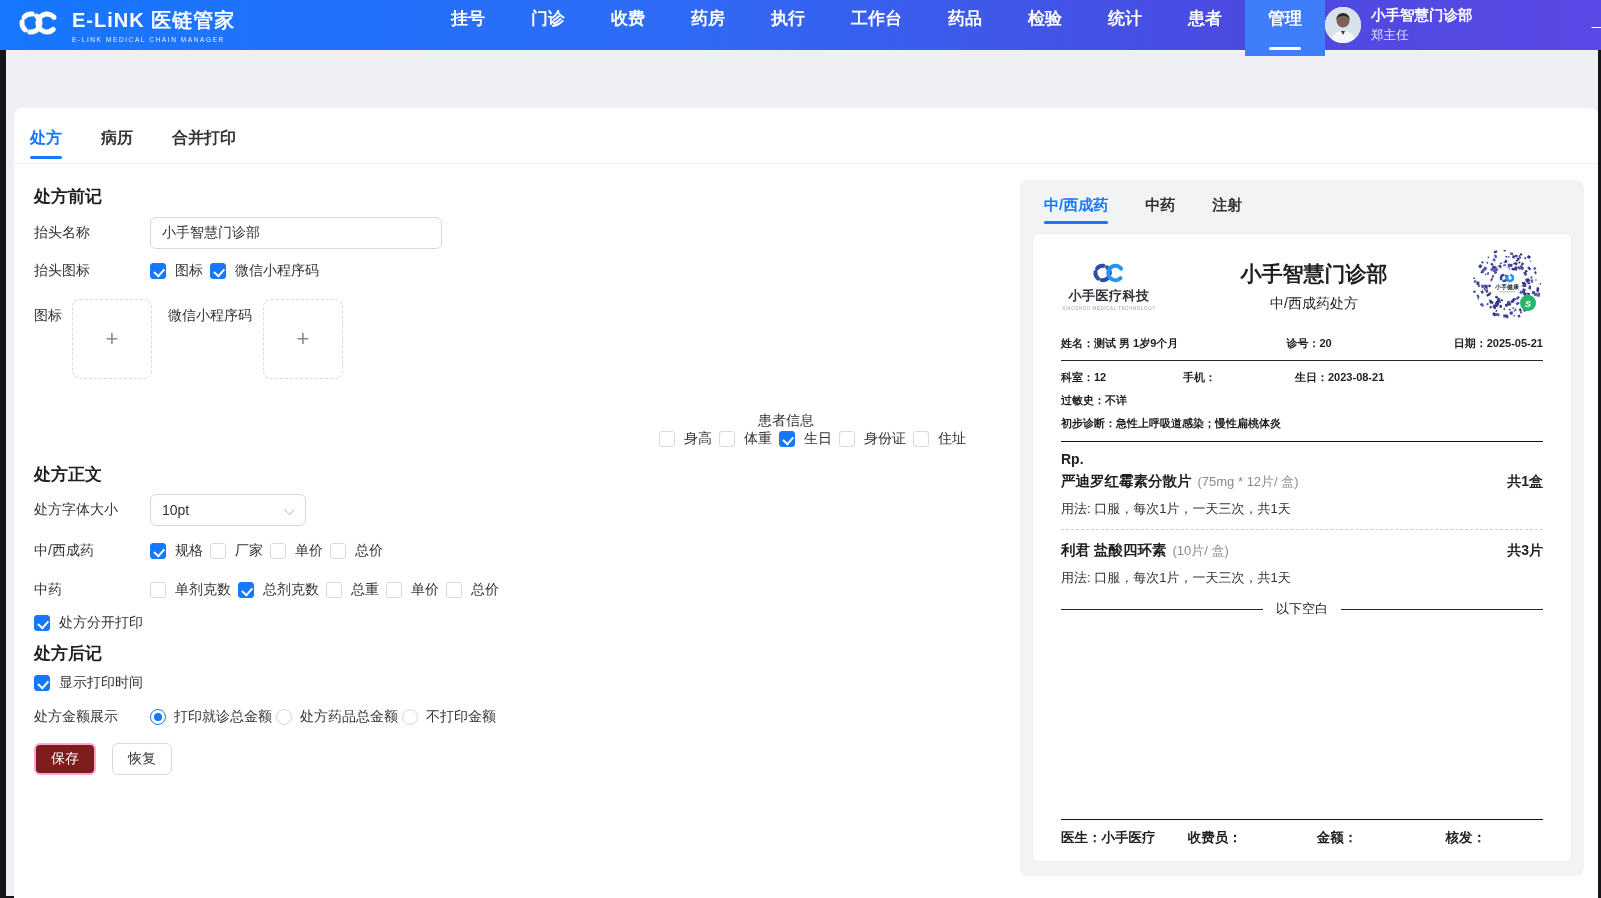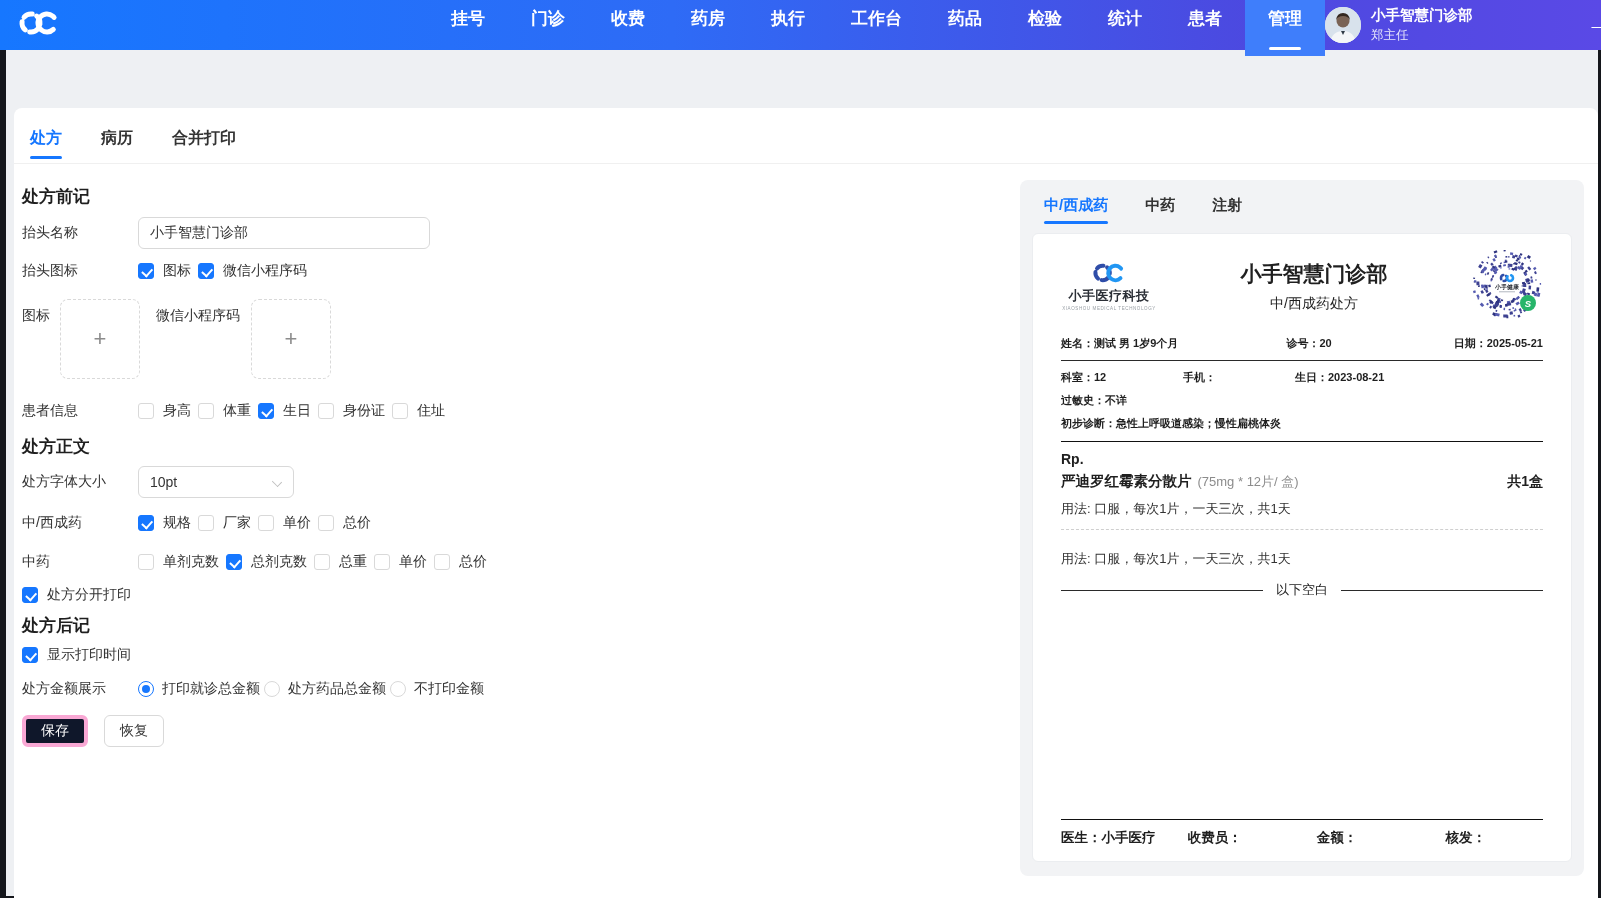--- a/index.html
+++ b/index.html
@@ -35,21 +35,21 @@
 
   
   .tabs-bar { height:56px; border-bottom:1px solid #f0f0f0; display:flex; align-items:flex-end;
     padding-left:16px; gap:39px; }
   .tab { font-size:16px; font-weight:700; color:#333; padding-bottom:14px; position:relative; cursor:pointer; }
   .tab.active { color:#1677ff; }
   .tab.active::after { content:""; position:absolute; left:0; right:0; bottom:4px; height:3px;
     background:#1677ff; border-radius:2px; }
 
   
-  .form-area { padding-left:8px; }
+  .form-area { padding-left:20px; }
   .section-title { font-size:17px; font-weight:700; color:#1f1f1f; }
   .form-row { display:flex; align-items:center; }
   .form-label { width:116px; flex-shrink:0; font-size:14px; color:#333; }
   .text-input { width:292px; height:32px; border:1px solid #d9d9d9; border-radius:6px;
     padding:0 11px; font-size:14px; color:#333; outline:none; font-family:inherit; }
   .select { width:156px; height:32px; border:1px solid #d9d9d9; border-radius:6px; background:#fff;
     display:flex; align-items:center; padding:0 11px; font-size:14px; color:#333; cursor:pointer; position:relative; }
   .select .caret { position:absolute; right:12px; top:11px; width:8px; height:8px; }
   .select .caret::before { content:""; position:absolute; left:0; top:0; width:7px; height:7px;
     border-right:1.6px solid #bfbfbf; border-bottom:1.6px solid #bfbfbf; transform:rotate(45deg) scale(1,.8); }
@@ -69,21 +69,21 @@
     width:8px; height:8px; border-radius:50%; background:#1677ff; }
   .radio-label { font-size:14px; color:#333; }
   .upload-row { display:flex; align-items:flex-start; }
   .upload-label { font-size:14px; color:#333; margin-top:8px; }
   .upload-box { width:80px; height:80px; border:1px dashed #d9d9d9; border-radius:8px; background:#fff;
     display:flex; align-items:center; justify-content:center; cursor:pointer; }
   .upload-plus { font-size:22px; color:#8c8c8c; font-weight:300; }
   .btn-row { display:flex; gap:16px; }
   .btn { height:32px; padding:0 15px; border-radius:6px; font-size:14px; display:flex; align-items:center;
     cursor:pointer; font-weight:400; }
-  .btn-primary { background:#0f172a; color:#fff; border:4px solid #f9a8d4; }
+  .btn-primary { background:#7f1d1d; color:#fff; border:2px solid #f9a8d4; }
   .btn-default { background:#fff; color:#333; border:1px solid #d9d9d9; }
 
   
   .panel { position:absolute; left:1006px; top:72px; width:564px; height:696px; background:#f2f3f5;
     border-radius:8px; display:flex; flex-direction:column; padding:10px 12px 14px; }
   .panel-tabs { display:flex; gap:37px; padding:6px 0 0 12px; }
   .panel-tab { font-size:15px; font-weight:700; color:#333; padding-bottom:11px; position:relative; cursor:pointer; }
   .panel-tab.active { color:#1677ff; }
   .panel-tab.active::after { content:""; position:absolute; left:0; right:0; bottom:2px; height:3px;
     background:#1677ff; border-radius:2px; }
@@ -128,20 +128,24 @@
 <div class="header">
   <div class="logo">
     <span>
       <svg width="46" height="30" viewBox="0 0 46 30">
         <g fill="none" stroke="#fff" stroke-width="5" stroke-linecap="round">
           <circle cx="15" cy="15" r="9" stroke-dasharray="9 5" transform="rotate(40 15 15)"></circle>
           <circle cx="31" cy="15" r="9" stroke-dasharray="30 13" transform="rotate(130 31 15)"></circle>
         </g>
       </svg>
     </span>
+    <span class="logo-text-block">
+      <span class="logo-title">E-LiNK 医链管家</span>
+      <span class="logo-sub">E-LINK MEDICAL CHAIN MANAGER</span>
+    </span>
   </div>
   <div class="nav">
 
   <div class="nav-item">挂号</div>
       <div class="nav-item">门诊</div>
       <div class="nav-item">收费</div>
       <div class="nav-item">药房</div>
       <div class="nav-item">执行</div>
       <div class="nav-item">工作台</div>
       <div class="nav-item">药品</div>
@@ -208,21 +212,21 @@
       <span class="upload-label" style="width:38px;">图标</span>
       <div class="upload-box">
         <span class="upload-plus">+</span>
       </div>
       <span class="upload-label" style="margin-left:16px;">微信小程序码</span>
       <div class="upload-box" style="margin-left:11px;">
         <span class="upload-plus">+</span>
       </div>
     </div>
 
-    <div class="form-row" style="margin-top:23px;">
+    <div class="form-row" style="margin-top:33px;flex-direction:column;">
       <span class="form-label">患者信息</span>
       <div class="cb-group">
 
       <span class="cb-item">
             <span class="cb-box"></span>
             <span class="cb-label">身高</span>
           </span>
             <span class="cb-item">
             <span class="cb-box"></span>
             <span class="cb-label">体重</span>
@@ -577,20 +581,25 @@
 
       <div class="drug-item">
             <div class="drug-line">
               <span class="drug-name">严迪罗红霉素分散片</span>
               <span class="drug-spec">(75mg * 12片/ 盒)</span>
               <span class="drug-total">共1盒</span>
             </div>
             <div class="drug-usage">用法: 口服，每次1片，一天三次，共1天</div>
           </div>
             <div class="drug-item">
+            <div class="drug-line">
+              <span class="drug-name">利君 盐酸四环素</span>
+              <span class="drug-spec">(10片/ 盒)</span>
+              <span class="drug-total">共3片</span>
+            </div>
             <div class="drug-usage">用法: 口服，每次1片，一天三次，共1天</div>
           </div>
           </div>
 
       <div class="blank-divider">
         <span class="line"></span>
         <span class="txt">以下空白</span>
         <span class="line"></span>
       </div>
 

